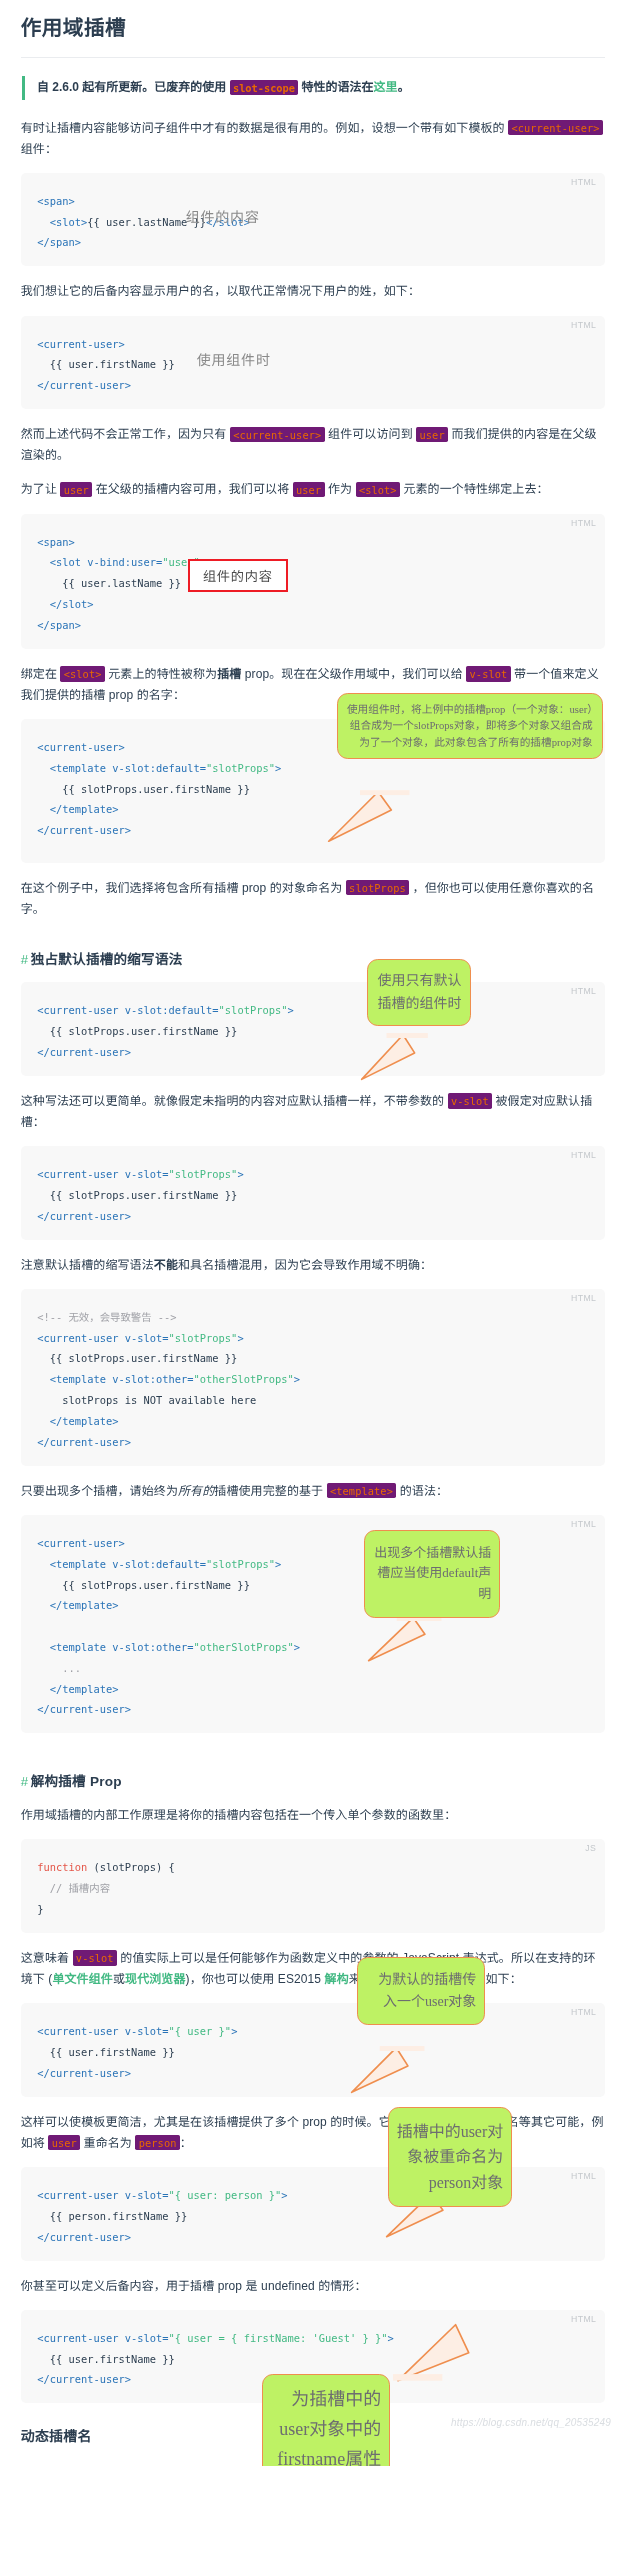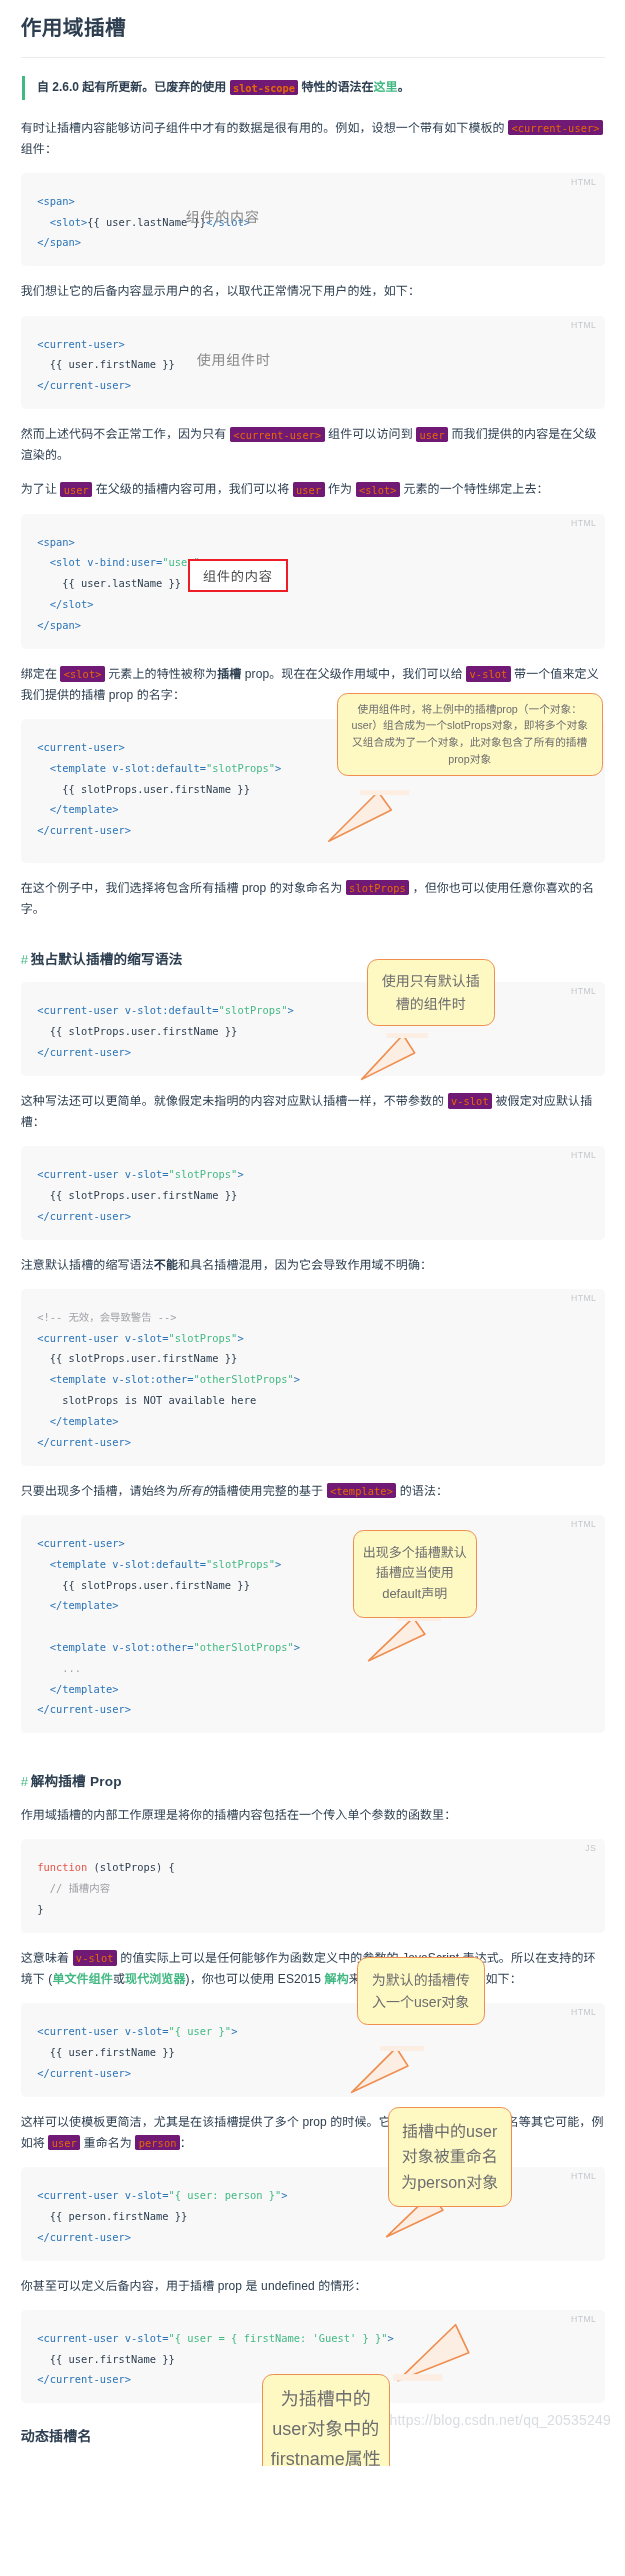--- a/index.html
+++ b/index.html
@@ -154,45 +154,47 @@
     font-size: 13.2px;
     padding: 5px 13.2px;
     z-index: 3;
     white-space: nowrap;
     letter-spacing: 0.8px;
   }
 
   
   .anno-bubble {
     position: absolute;
-    background: #fef9c3;
+    background: #bef264;
     border: 1.7px solid #ef8e4e;
     border-radius: 10.7px;
     color: #6d6e70;
     font-size: 10.7px;
     line-height: 1.55;
     padding: 7.4px 9px;
-    text-align: center;
+    text-align: right;
     z-index: 4;
     box-sizing: border-box;
+    font-family: Liberation Serif, serif;
   }
   
   .bubble-tail-svg {
     position: absolute;
     z-index: 3;
     overflow: visible;
   }
 
   .watermark {
     position: absolute;
     color: #d9dde1;
-    font-size: 14px;
+    font-size: 10px;
     font-family: "Liberation Sans", sans-serif;
     z-index: 2;
     letter-spacing: 0.2px;
+    font-style: italic;
   }
 </style>
 </head>
 <body>
 
 <div class="page">
 
   <h1 class="page-title">作用域插槽</h1>
   <hr class="title-rule">
 
@@ -271,21 +273,21 @@
 
   <div class="codeblock">
     <span class="lang-tag">HTML</span>
     <pre><span class="t-tag">&lt;current-user v-slot:default=</span><span class="t-str">"slotProps"</span><span class="t-tag">&gt;</span>
 <span class="t-txt">  {{ slotProps.user.firstName }}</span>
 <span class="t-tag">&lt;/current-user&gt;</span></pre>
     <svg class="bubble-tail-svg" width="91" height="58" style="left:339px; top:51px;" viewBox="0 0 110 70">
       <polygon points="52,2 2,56 66,24" fill="#fdeee4" stroke="#ef8e4e" stroke-width="2" stroke-linejoin="round"></polygon>
       <rect x="32" y="0" width="50" height="6" fill="#fdeee4"></rect>
     </svg>
-    <div class="anno-bubble" style="left:346px; top:-23px; width:128px; font-size:14px; line-height:1.6; padding:10px 8.3px;">使用只有默认插槽的组件时</div>
+    <div class="anno-bubble" style="left:346px; top:-23px; width:104px; font-size:14px; line-height:1.6; padding:10px 8.3px;">使用只有默认插槽的组件时</div>
   </div>
 
   <p class="para">
     <span>这种写法还可以更简单。就像假定未指明的内容对应默认插槽一样，不带参数的 </span><code class="inline">v-slot</code><span> 被假定对应默认插槽：</span>
   </p>
 
   <div class="codeblock">
     <span class="lang-tag">HTML</span>
     <pre><span class="t-tag">&lt;current-user v-slot=</span><span class="t-str">"slotProps"</span><span class="t-tag">&gt;</span>
 <span class="t-txt">  {{ slotProps.user.firstName }}</span>
@@ -319,21 +321,21 @@
 <span class="t-txt">  </span><span class="t-tag">&lt;/template&gt;</span>
 <span class="t-txt"></span>
 <span class="t-txt">  </span><span class="t-tag">&lt;template v-slot:other=</span><span class="t-str">"otherSlotProps"</span><span class="t-tag">&gt;</span>
 <span class="t-cmt">    ...</span>
 <span class="t-txt">  </span><span class="t-tag">&lt;/template&gt;</span>
 <span class="t-tag">&lt;/current-user&gt;</span></pre>
     <svg class="bubble-tail-svg" width="91" height="58" style="left:346px; top:101px;" viewBox="0 0 110 70">
       <polygon points="56,2 2,54 70,22" fill="#fdeee4" stroke="#ef8e4e" stroke-width="2" stroke-linejoin="round"></polygon>
       <rect x="36" y="0" width="54" height="6" fill="#fdeee4"></rect>
     </svg>
-    <div class="anno-bubble" style="left:332px; top:15px; width:124px; font-size:13px; line-height:1.6; padding:11.6px 7.4px;">出现多个插槽默认插槽应当使用default声明</div>
+    <div class="anno-bubble" style="left:343px; top:15px; width:136px; font-size:13px; line-height:1.6; padding:11.6px 7.4px;">出现多个插槽默认插槽应当使用default声明</div>
   </div>
 
   <div class="section-wrap" style="margin-top:39px;">
     <h2 class="section-title"><span class="anchor">#</span><span>解构插槽 Prop</span></h2>
   </div>
 
   <p class="para">
     <span>作用域插槽的内部工作原理是将你的插槽内容包括在一个传入单个参数的函数里：</span>
   </p>
 

